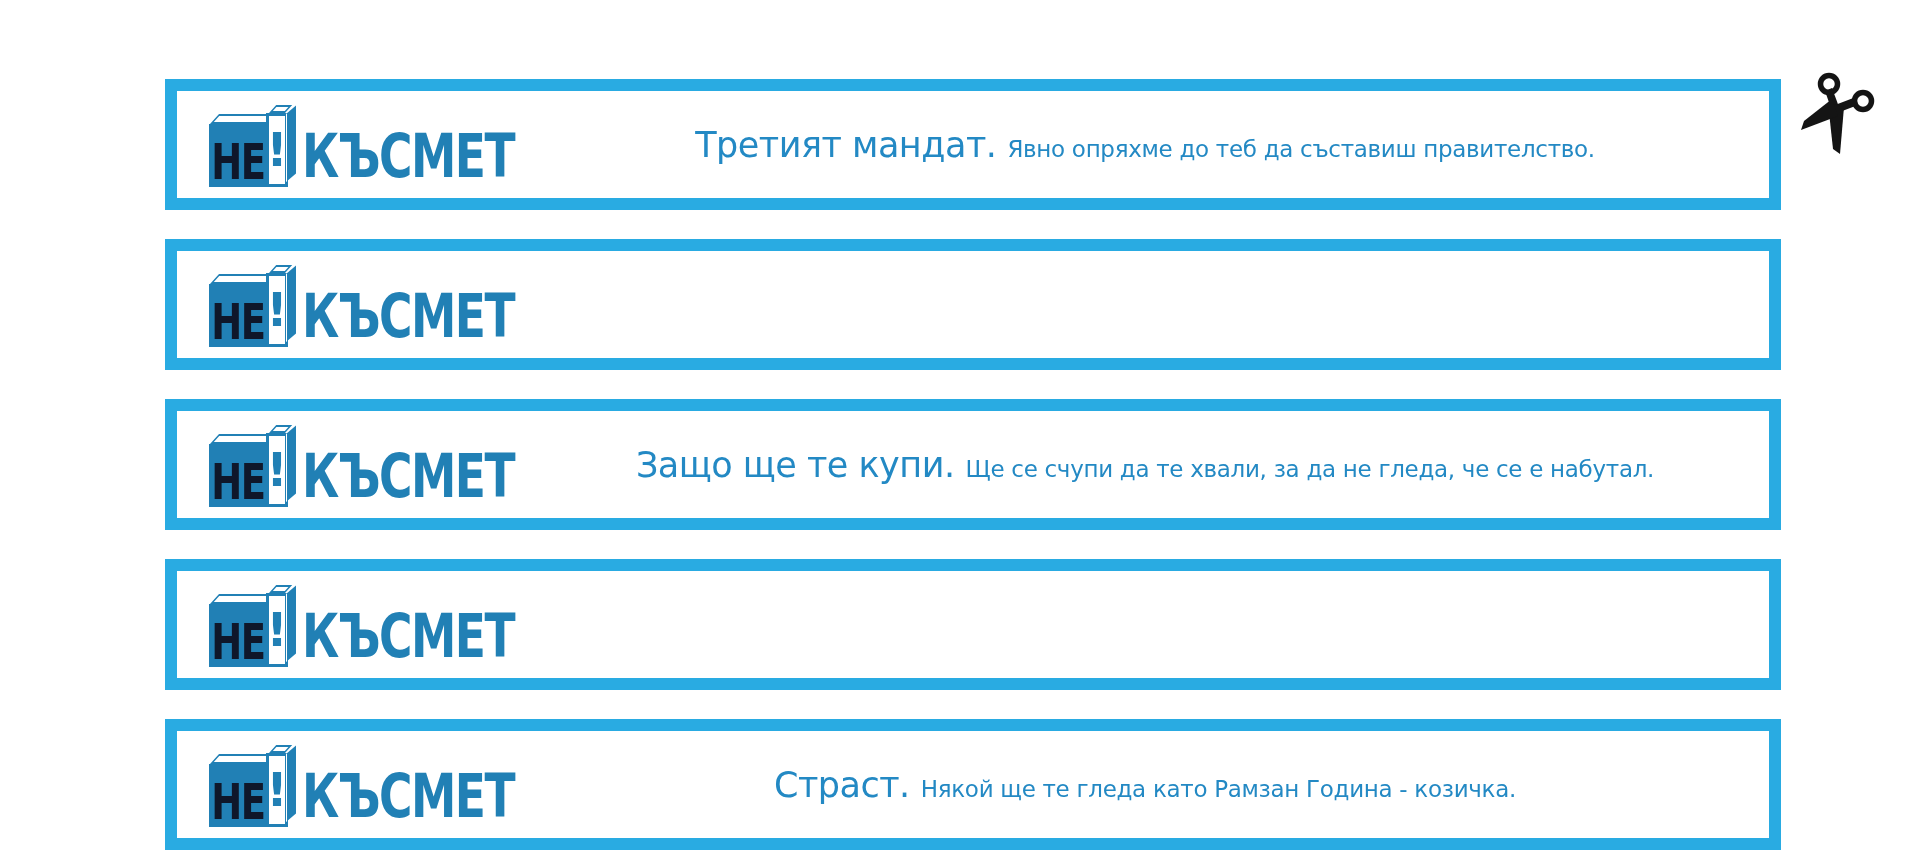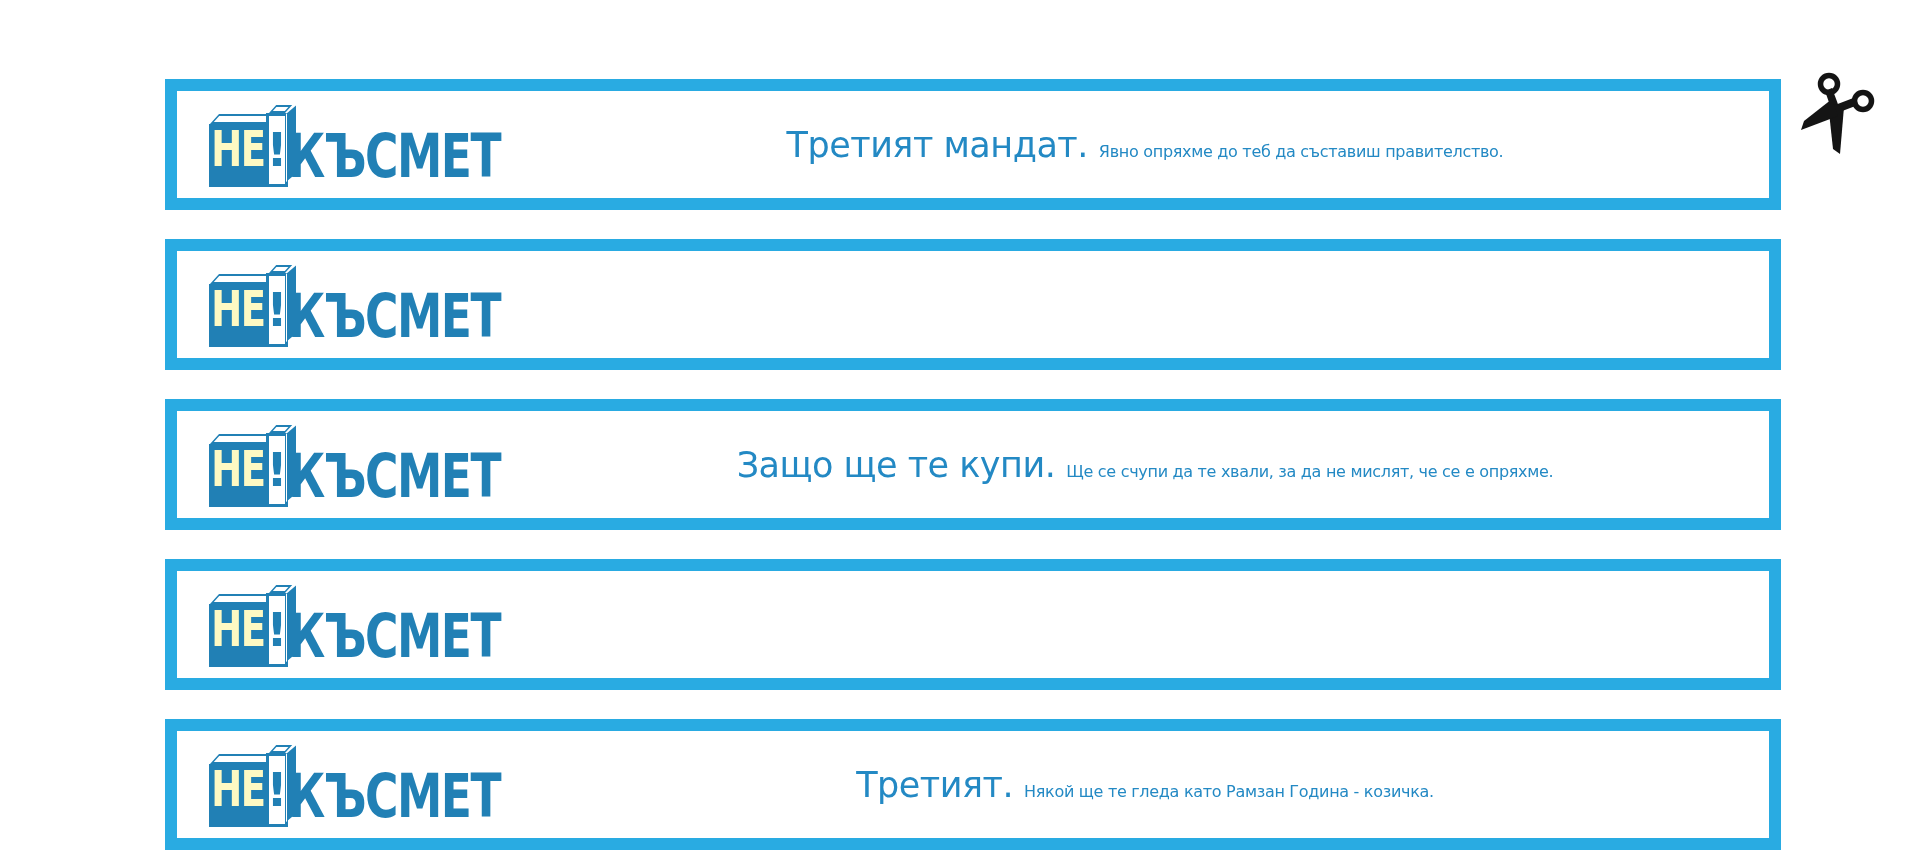--- a/index.html
+++ b/index.html
@@ -40,24 +40,24 @@
   }
   .logo-box{
     display:flex;
     align-items:flex-end;
     position:relative;
   }
   .box-ne{
     position:relative;
     width:58px;height:63px;
     background:var(--logo-blue,#2180B5);
-    color:#fef9c3;
+    color:#0f172a;
     font-weight:bold;
     font-size:50px;
-    display:flex;align-items:flex-start;justify-content:center;
+    display:flex;align-items:flex-end;justify-content:center;
     line-height:1;
   }
   .box-ne::before{ 
     content:"";
     position:absolute;
     left:1px;top:-10px;
     width:100%;height:10px;
     background:#ffffff;
     border:2.5px solid var(--logo-blue,#2180B5);
     box-sizing:border-box;
@@ -94,20 +94,21 @@
     content:"";
     position:absolute;
     top:-2px;right:-11px;
     width:9px;height:100%;
     background:var(--logo-blue,#2180B5);
     border-left:1.5px solid #ffffff;
     transform:skewY(-40deg);
     transform-origin:0 0;
   }
   .logo-kusmet{
+    margin-left:14px;
     margin-bottom:2px;
     font-weight:bold;
     font-size:60px;
     line-height:0.95;
     color:var(--logo-blue,#2180B5);
     white-space:nowrap;
   }
   .kusmet-inner{
     display:inline-block;
     transform:scaleX(0.76);
@@ -120,21 +121,21 @@
     text-align:center;
     white-space:nowrap;
     padding-right:18px;
     color:var(--text-blue,#2389C4);
   }
   .title{
     font-size:35px;
     letter-spacing:-0.5px;
   }
   .subtitle{
-    font-size:16px;
+    font-size:23px;
     margin-left:11px;
     letter-spacing:-0.3px;
   }
   
   .scissors{
     position:absolute;
     left:1799px;top:72px;
     width:78px;height:84px;
   }
 </style>
@@ -193,21 +194,21 @@
           <div class="box-ne">
               <span class="ne-inner">НЕ</span>
             </div>
           <div class="box-excl">
               <span>!</span>
             </div>
         </div>
         <div class="logo-kusmet"><span class="kusmet-inner">КЪСМЕТ</span></div>
       </div>
       <div class="strip-text">
-        <span class="title">Защо ще те купи.</span><span class="subtitle">Ще се счупи да те хвали, за да не мислят, че се е опряхме.</span>
+        <span class="title">Защо ще те купи.</span><span class="subtitle">Ще се счупи да те хвали, за да не гледа, че се е набутал.</span>
       </div>
     </div>
 
     <div class="strip">
       <div class="logo">
         <div class="logo-box">
           <div class="box-ne">
               <span class="ne-inner">НЕ</span>
             </div>
           <div class="box-excl">
@@ -224,18 +225,18 @@
           <div class="box-ne">
               <span class="ne-inner">НЕ</span>
             </div>
           <div class="box-excl">
               <span>!</span>
             </div>
         </div>
         <div class="logo-kusmet"><span class="kusmet-inner">КЪСМЕТ</span></div>
       </div>
       <div class="strip-text">
-        <span class="title">Третият.</span><span class="subtitle">Някой ще те гледа като Рамзан Година - козичка.</span>
+        <span class="title">Страст.</span><span class="subtitle">Някой ще те гледа като Рамзан Година - козичка.</span>
       </div>
     </div>
 
   </div>
 </div>
 
 </body></html>

